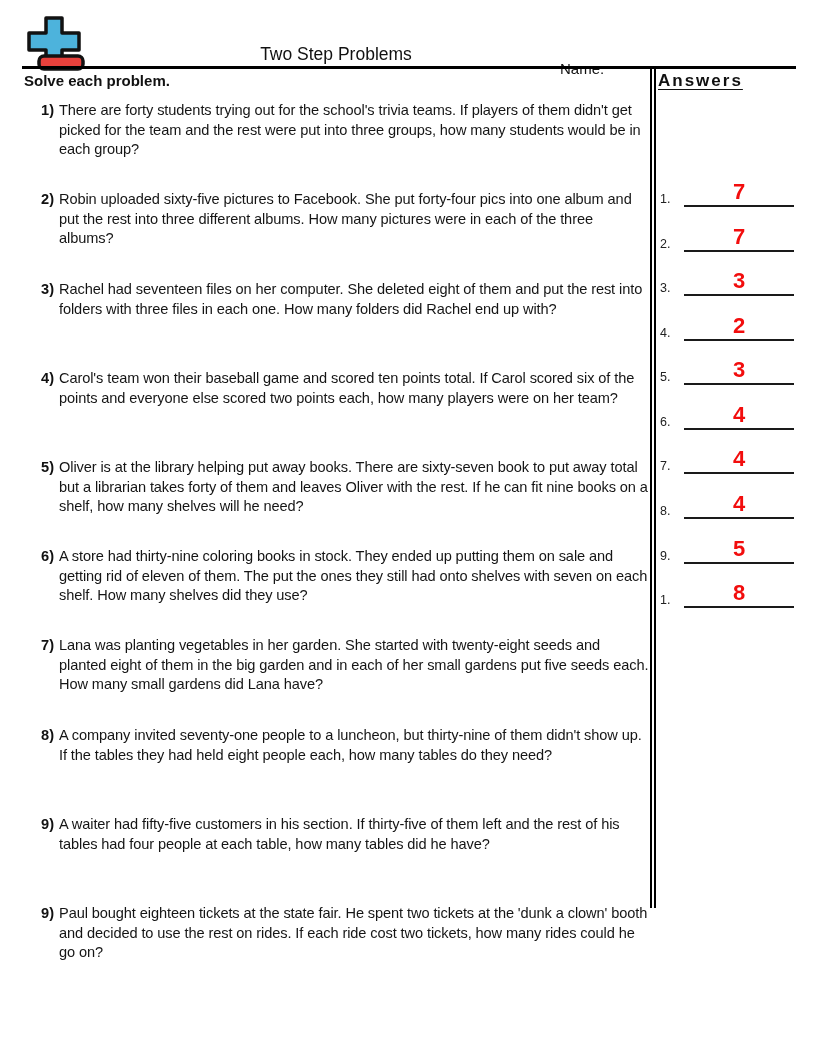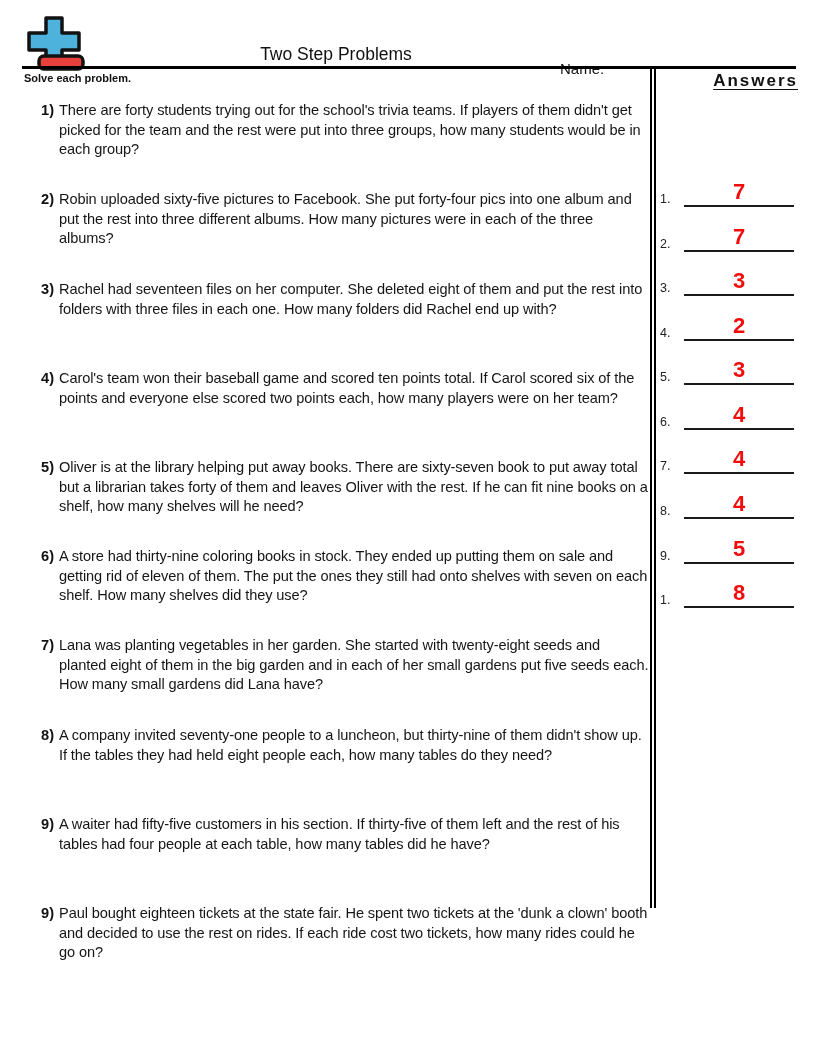--- a/index.html
+++ b/index.html
@@ -19,21 +19,21 @@
     position:absolute; left:22px; top:44px; width:628px;
     text-align:center; font-size:17.5px; color:#111;
   }
   .name-label { position:absolute; left:560px; top:48px; font-size:15px;margin-top:12px; }
   .name-value {
     position:absolute; left:624px; top:42px; width:172px;
     font-size:21px; font-weight:bold; color:var(--accent-red,#f20d0d);
     letter-spacing:.5px;
   }
   .header-rule { position:absolute; left:22px; right:20px; top:66px; height:3px; background:#000; }
-  .instructions { position:absolute; left:24px; top:72px; font-size:11px; font-weight:bold; }
+  .instructions { position:absolute; left:24px; top:72px; font-size:15px; font-weight:bold; }
 
   
   .problem { position:absolute; left:22px; width:627px; }
   .p-num {
     position:absolute; left:0; top:0; width:32px;
     text-align:right; font-weight:bold; font-size:14.6px; line-height:19.6px;
   }
   .p-text {
     margin-left:37px; font-size:14.6px; line-height:19.6px;
     letter-spacing:-0.1px; color:#151515;
@@ -41,21 +41,21 @@
 
   
   .v-divider {
     position:absolute; left:650px; top:68px; bottom:64px; width:6px;
     border-left:2px solid #000; border-right:2px solid #000;
   }
 
   
   .answers-panel { position:absolute; left:658px; top:68px; width:158px; bottom:64px; }
   .answers-title {
-    position:absolute; top:3px; left:0; width:140px; text-align:right;
+    position:absolute; top:3px; left:0; width:140px; text-align:left;
     font-size:17px; font-weight:bold; letter-spacing:2px;
     text-decoration:underline; text-underline-offset:3px;
   }
   .answer-row { position:absolute; left:0; width:100%; height:34px; }
   .answer-num { position:absolute; left:2px; bottom:1px; font-size:12.5px; color:#222; }
   .answer-line { position:absolute; left:26px; right:22px; bottom:0; border-bottom:2px solid #1a1a1a; }
   .answer-value {
     position:absolute; left:26px; right:22px; bottom:2px; text-align:center;
     font-size:22px; font-weight:bold; color:var(--accent-red,#f20d0d);
   }

